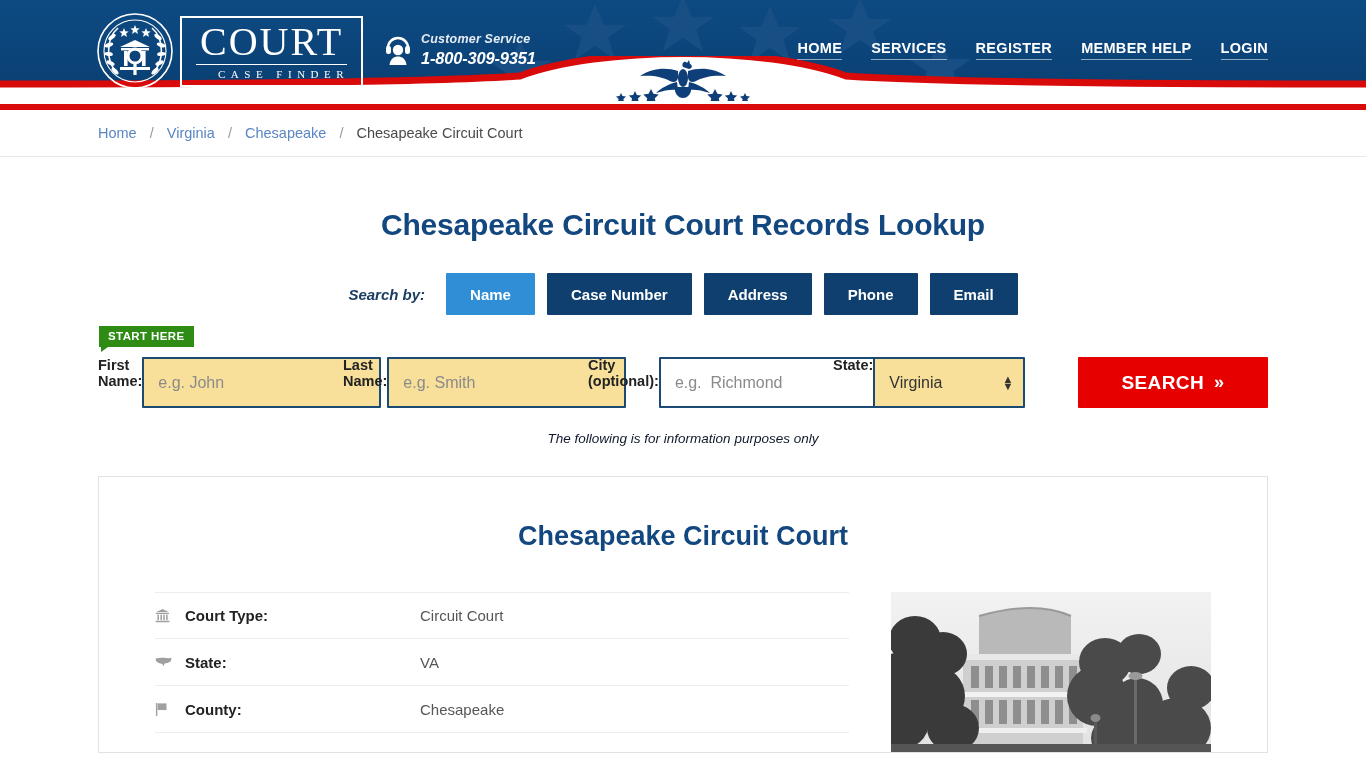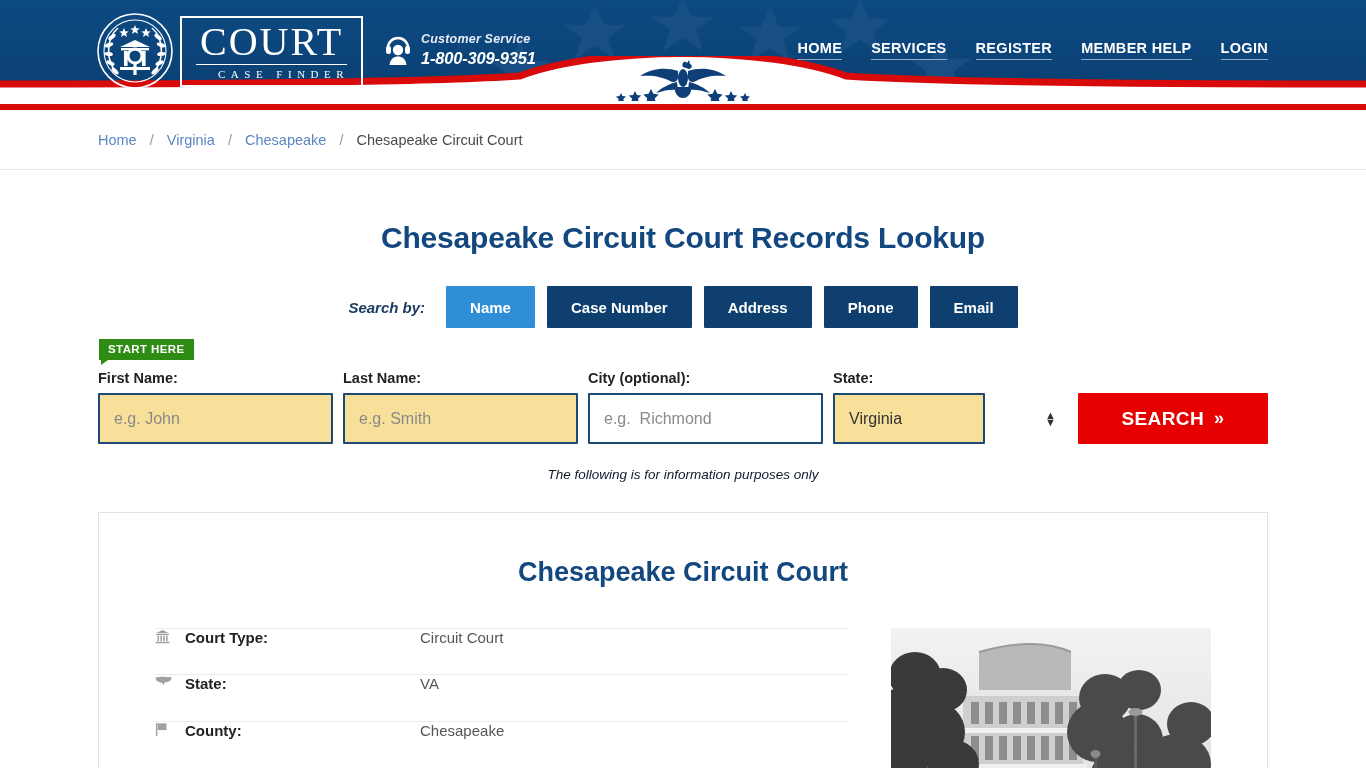--- a/index.html
+++ b/index.html
@@ -112,21 +112,21 @@
   }
 
   .header-redbar {
     height: 9px;
     background: #d80a0a;
     border-top: 3px solid #ffffff;
   }
 
   
   .breadcrumb-bar {
-    height: 60px;
+    height: 47px;
     background: #ffffff;
     border-bottom: 1px solid #e8e8e8;
     display: flex; align-items: center;
   }
   .breadcrumb {
     padding-left: 98px;
     font-size: 14.5px;
     color: #58585a;
   }
   .breadcrumb a {
@@ -207,21 +207,21 @@
     border-left: 7px solid #2e8b13;
     border-bottom: 5px solid transparent;
   }
 
   .form-row {
     display: flex;
     align-items: flex-end;
     gap: 10px;
     margin-top: 19px;
   }
-  .field { display: flex; flex-direction: column; }
+  .field { display: flex; flex-direction: row; }
   .field-label {
     font-size: 14.5px;
     font-weight: bold;
     color: #222;
     margin-bottom: 7px;
   }
   .field input, .field select {
     height: 51px;
     border: 2px solid #1b4a75;
     font-size: 16px;
@@ -294,21 +294,21 @@
   }
   .card-body {
     display: flex;
     padding: 0 56px;
     margin-top: 40px;
     gap: 42px;
   }
   .info-table { flex: 1 1 auto; }
   .info-row {
     display: flex;
-    align-items: flex-start;
+    align-items: center;
     height: 47px;
     border-bottom: 1px solid #ececec;
   }
   .info-row:first-child { border-top: 1px solid #ececec; }
   .info-icon {
     width: 30px; flex: 0 0 30px;
     color: #9b9b9b;
     display: flex; align-items: center; justify-content: flex-start;
   }
   .info-label {

